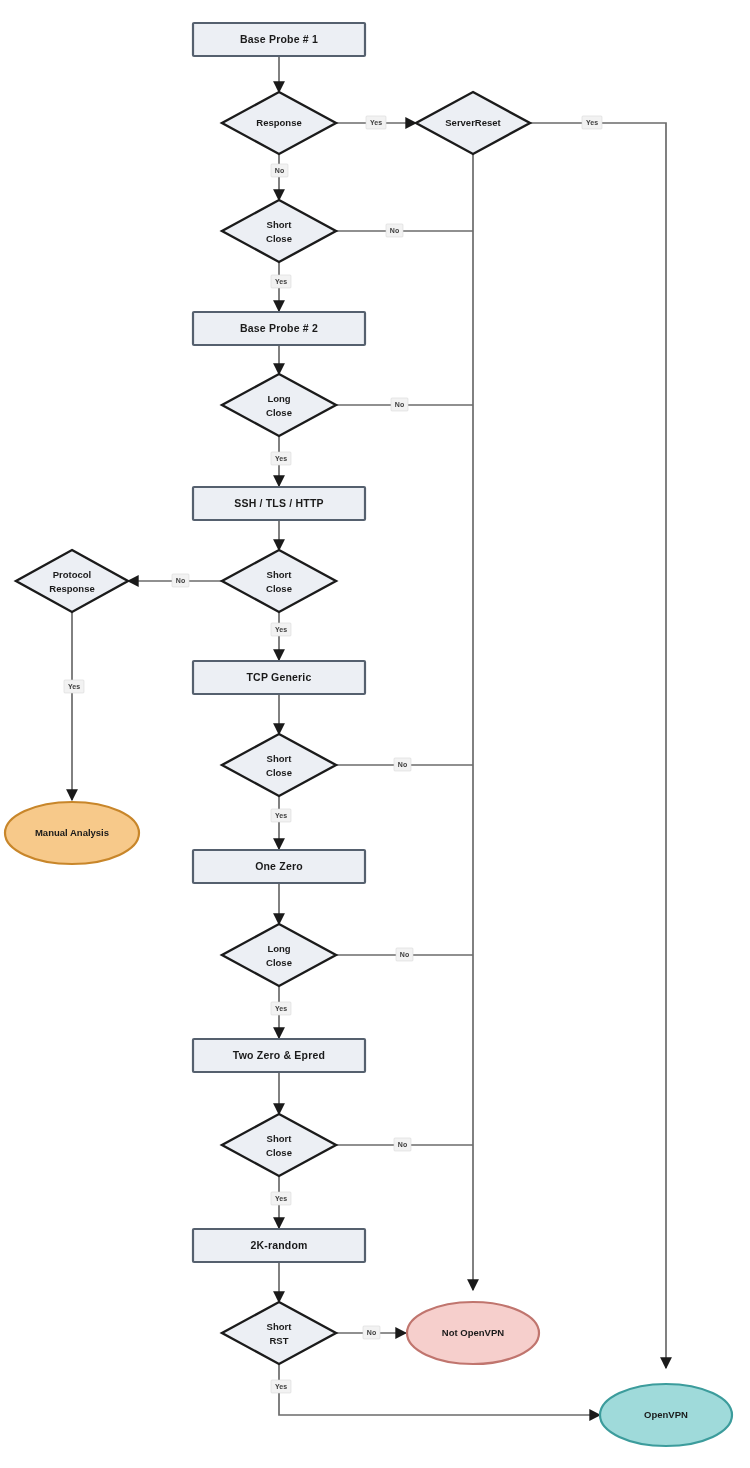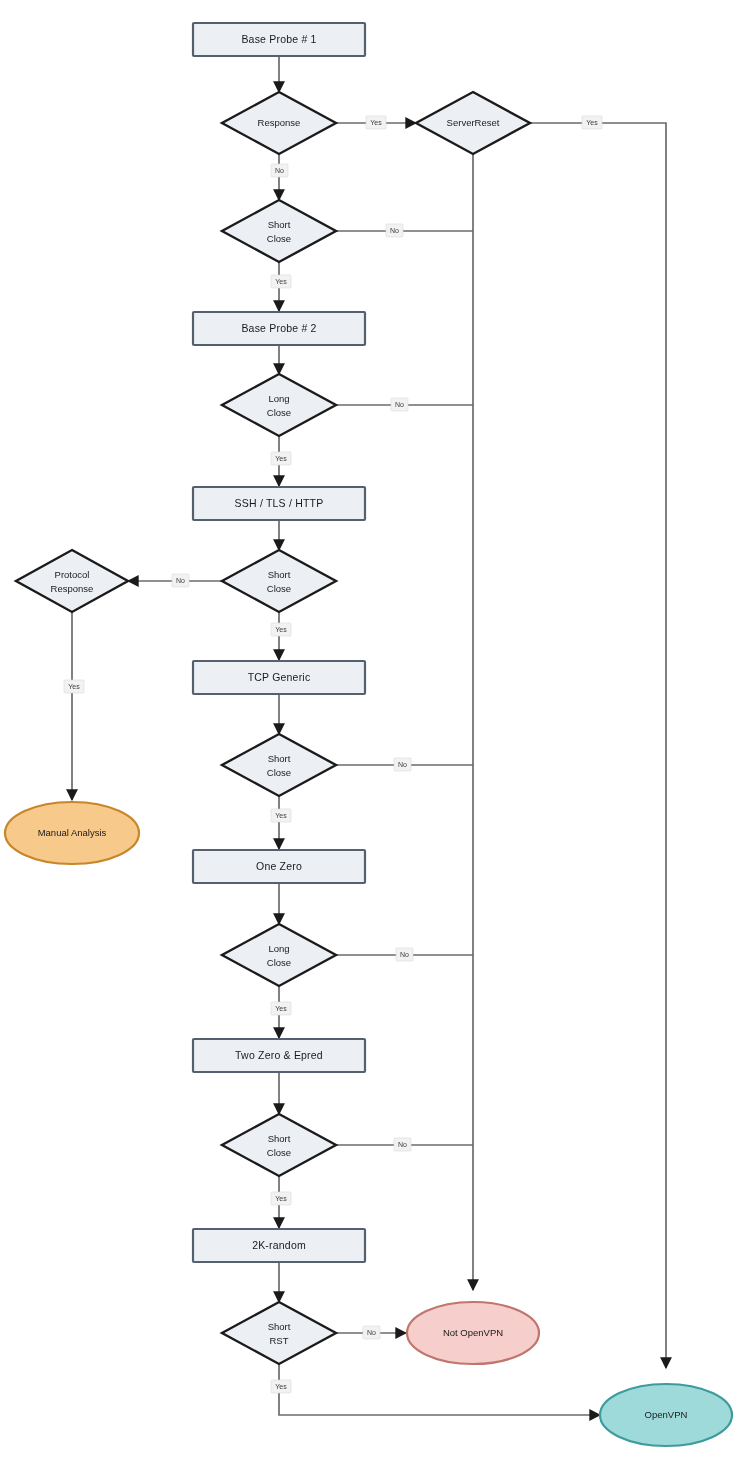--- a/index.html
+++ b/index.html
@@ -10,20 +10,21 @@
   body {
     width: 750px;
     height: 1468px;
     font-family: "Liberation Sans", sans-serif;
     overflow: hidden;
   }
   #flow-root {
     position: relative;
     width: 722px;
     height: 1468px;
+    font-weight: bold;
   }
   svg#flowchart {
     display: block;
     width: 750px;
     height: 1468px;
   }
   .node-box {
     fill: #eceff4;
     stroke: #55606e;
     stroke-width: 2.2;

